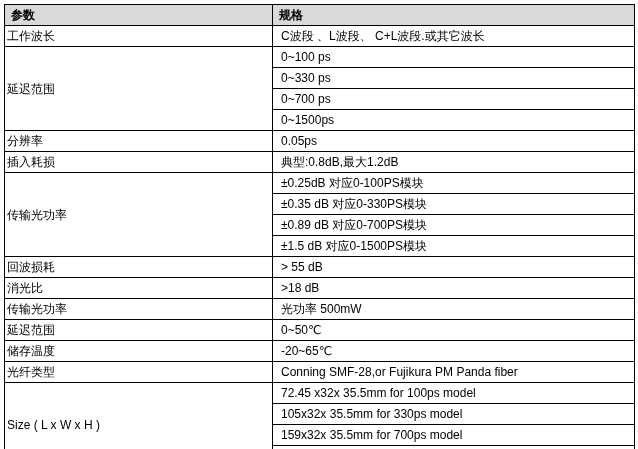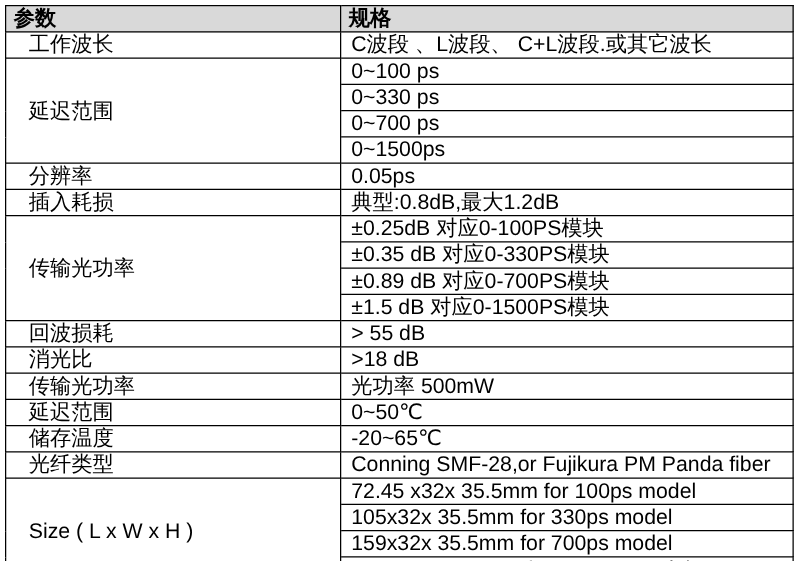--- a/index.html
+++ b/index.html
@@ -17,36 +17,36 @@
   #spec-table {
     border-collapse: collapse;
     width: 630px;
     margin: 4px 0 0 4px;
     table-layout: fixed;
   }
   #spec-table col.c1 { width: 268px; }
   #spec-table col.c2 { width: 362px; }
   #spec-table th, #spec-table td {
     border: 1px solid #000000;
-    font-size: 17px;
+    font-size: 12px;
     font-weight: normal;
     text-align: left;
     vertical-align: middle;
     padding: 3px 6px;
     line-height: 14px;
     height: 18px;
     box-sizing: border-box;
   }
   #spec-table thead th {
     background: #d9d9d9;
     font-weight: bold;
     height: 20px;
   }
   #spec-table td.param {
-    padding-left: 18px;
+    padding-left: 2px;
   }
   #spec-table td.value {
     padding-left: 8px;
     margin-left: 15px;
   }
 </style>
 </head>
 <body>
 
 <table id="spec-table">

